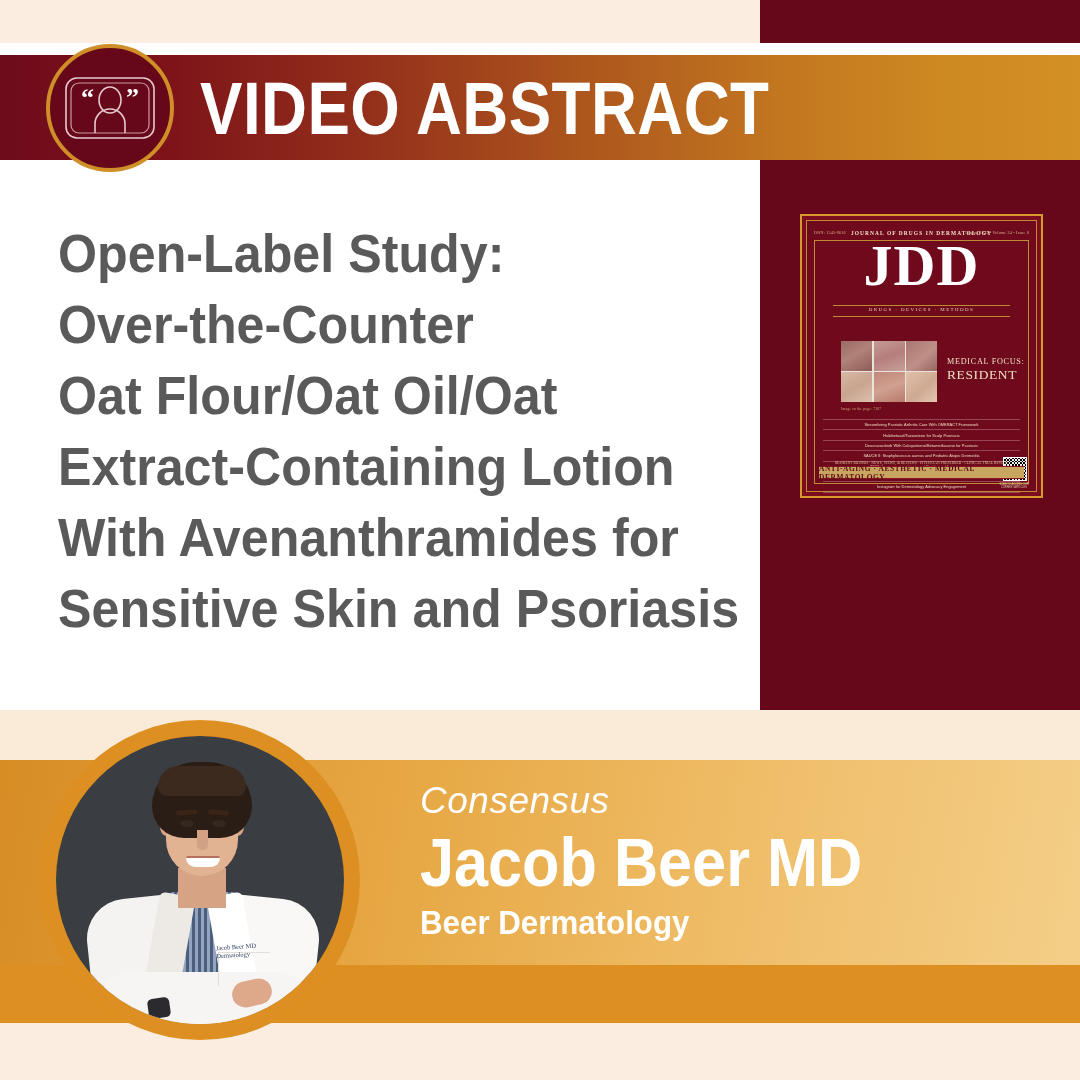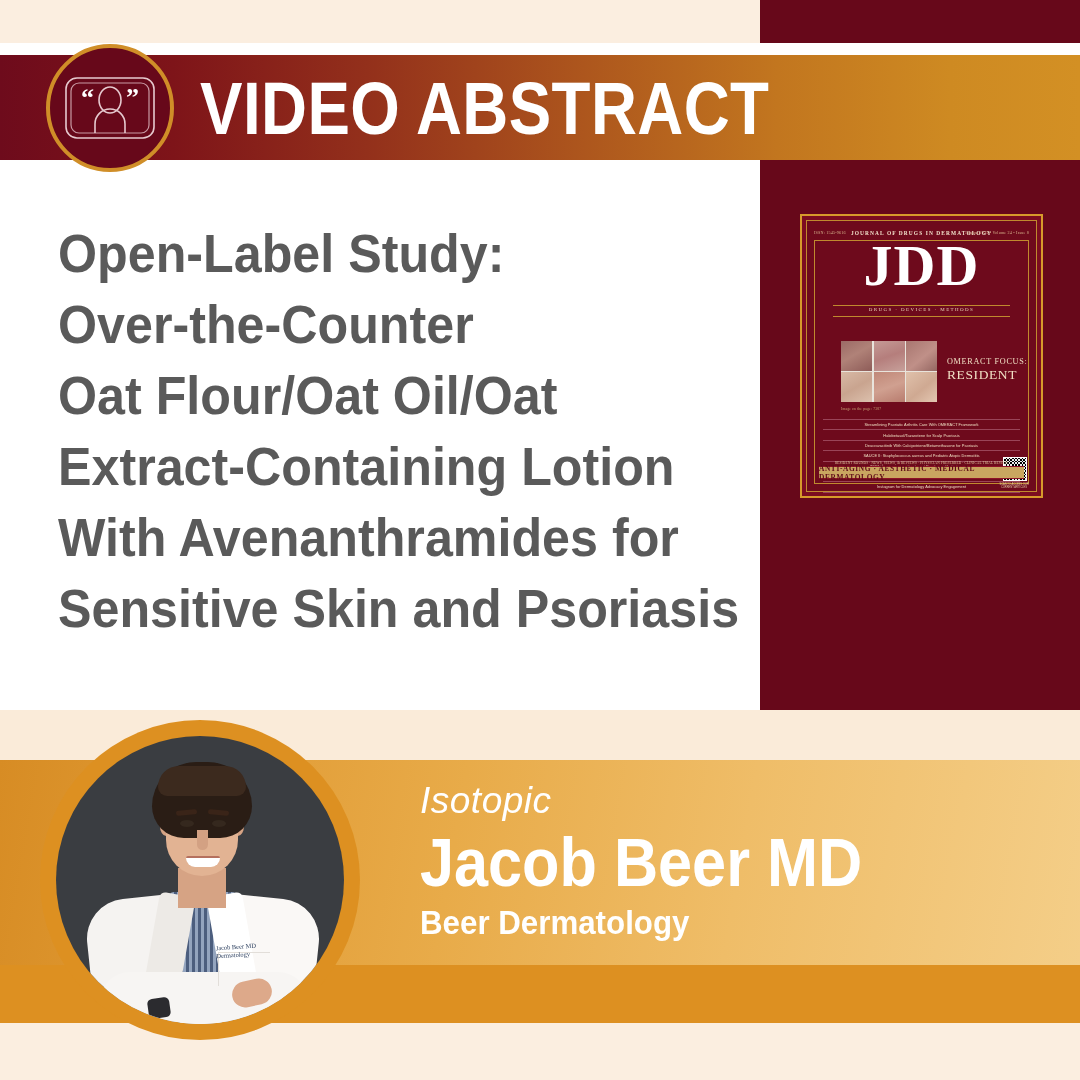--- a/index.html
+++ b/index.html
@@ -349,21 +349,21 @@
         <div class="ph ph1"></div>
         <div class="ph ph2"></div>
         <div class="ph ph3"></div>
         <div class="ph ph4"></div>
         <div class="ph ph5"></div>
         <div class="ph ph6"></div>
       </div>
       <div class="cover-caption">Image on the page: 7387</div>
 
       <div class="cover-focus">
-        <div class="f1">OMERACT FOCUS:</div>
+        <div class="f1">MEDICAL FOCUS:</div>
         <div class="f2">RESIDENT</div>
       </div>
 
       <div class="cover-articles">
         <div class="art">Streamlining Psoriatic Arthritis Care With OMERACT Framework</div>
         <div class="art">Halobetasol/Tazarotene for Scalp Psoriasis</div>
         <div class="art">Deucravacitinib With Calcipotriene/Betamethasone for Psoriasis</div>
         <div class="art">SAUCE II: Staphylococcus aureus and Pediatric Atopic Dermatitis</div>
         <div class="art">2024 Consensus on Pin-Based Fractional Radiofrequency</div>
         <div class="art">Isotopic Responses After Herpes Zoster</div>
@@ -406,18 +406,18 @@
       <div class="p-watch"></div>
       <div class="p-pocket"></div>
       <div class="p-embroidery">
         <div>Jacob Beer MD</div>
         <div>Dermatology</div>
       </div>
     </div>
   </div>
 
   <div class="feature-text">
-    <div class="featuring">Isotopic</div>
+    <div class="featuring">Consensus</div>
     <div class="speaker-name">Jacob Beer MD</div>
     <div class="speaker-affil">Beer Dermatology</div>
   </div>
 
 </div>
 
 </body></html>

